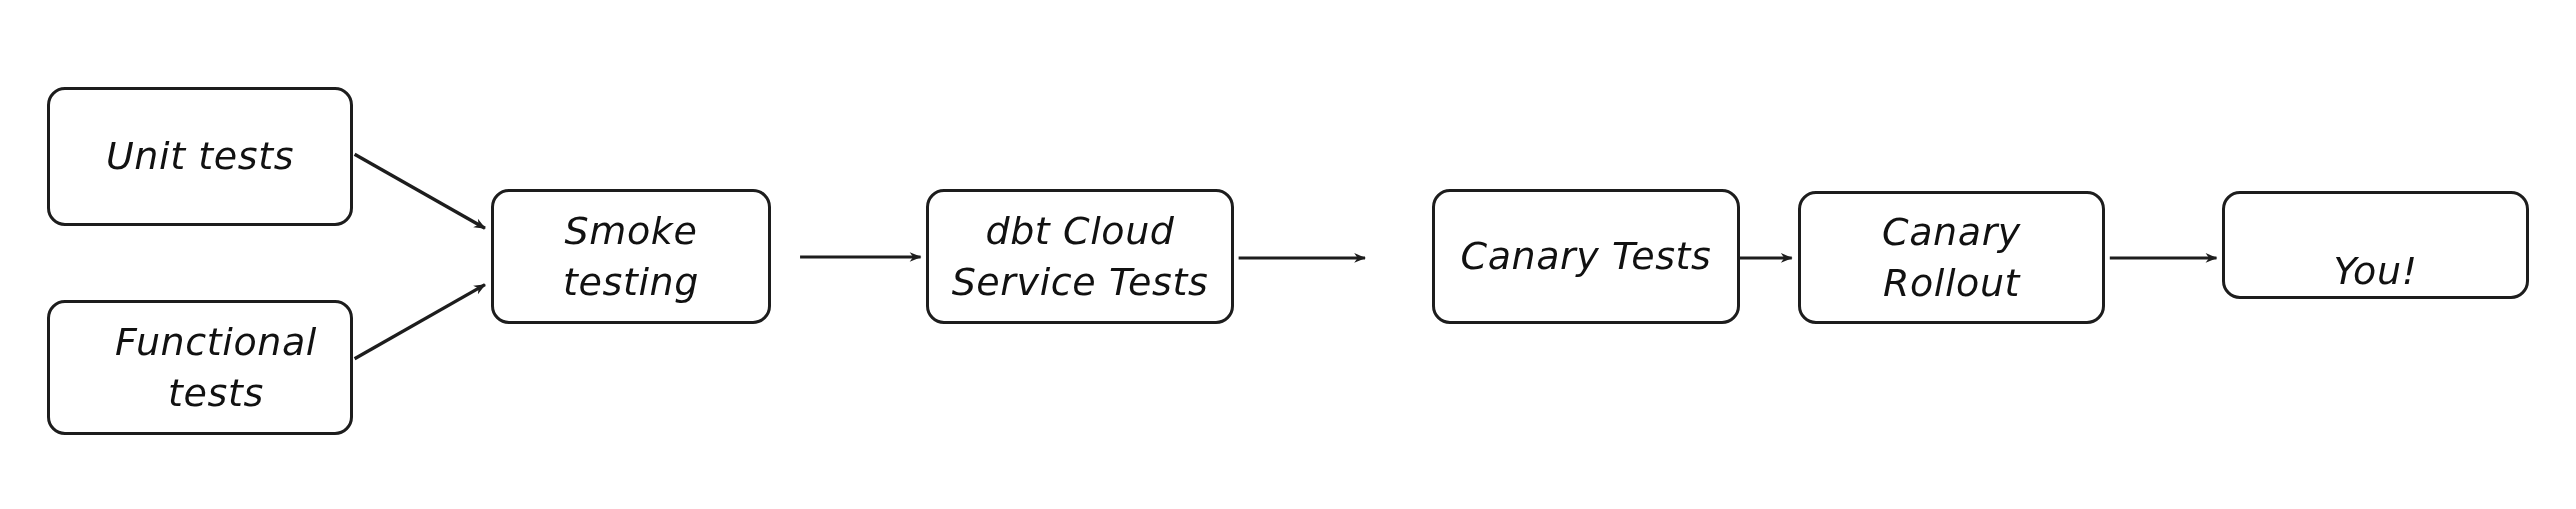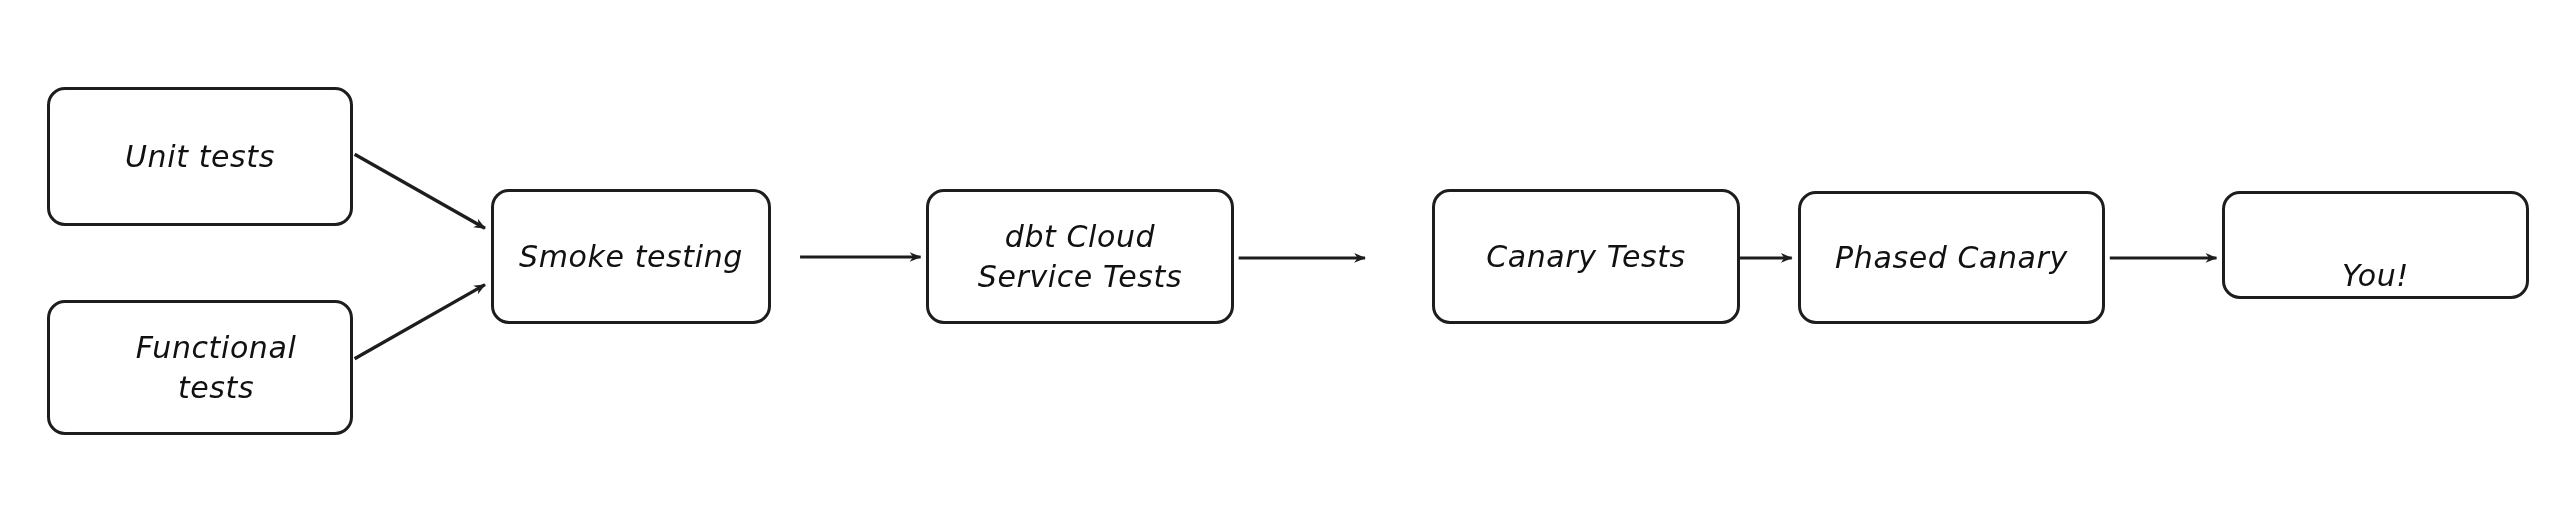--- a/index.html
+++ b/index.html
@@ -32,21 +32,21 @@
     background: #ffffff;
     border: 3.2px solid #1d1d1d;
     border-radius: 18px;
     display: flex;
     align-items: center;
     justify-content: center;
     text-align: center;
   }
   .node-label {
     font-family: "DejaVu Sans", sans-serif;
-    font-size: 30px;
+    font-size: 38px;
     font-weight: 400;
     font-style: italic;
     letter-spacing: 0.6px;
     color: #111111;
     line-height: 1.32;
     white-space: pre-line;
     padding: 0 14px;
   }
   
   #node-unit-tests        { left: 47px;   top: 87px;  width: 306px; height: 139px; }
@@ -109,21 +109,21 @@
   <div class="node" id="node-dbt-cloud-service-tests">
     <span class="node-label">dbt Cloud
 Service Tests</span>
   </div>
 
   <div class="node" id="node-canary-tests">
     <span class="node-label">Canary Tests</span>
   </div>
 
   <div class="node" id="node-phased-rollout">
-    <span class="node-label">Phased Canary</span>
+    <span class="node-label">Canary Rollout</span>
   </div>
 
   <div class="node" id="node-you">
     <span class="node-label">You!</span>
   </div>
 
 </div>
 
 
 </body></html>

